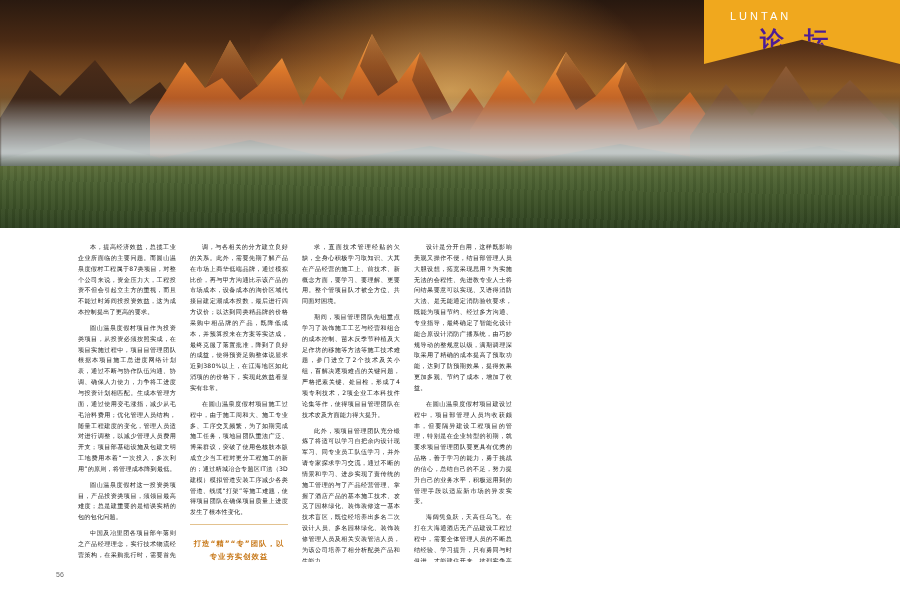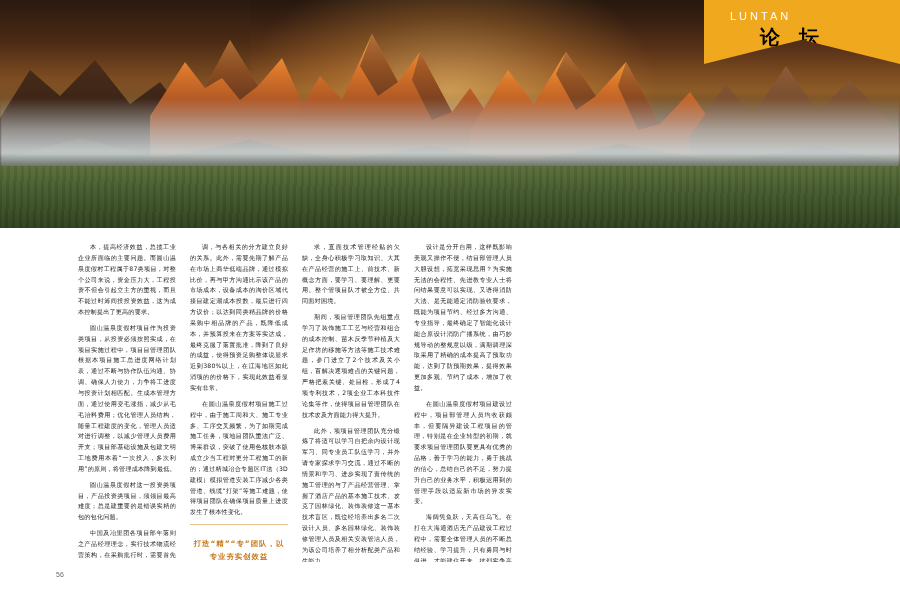--- a/index.html
+++ b/index.html
@@ -96,23 +96,23 @@
     position: absolute;
     left: 26px; top: 10px;
     font-size: 11px;
     letter-spacing: 3px;
     color: #ffffff;
     font-family: "Liberation Sans", sans-serif;
   }
   .corner-flag .cn {
     position: absolute;
     left: 56px; top: 24px;
-    font-size: 20px;
+    font-size: 24px;
     letter-spacing: 6px;
-    color: #000000;
+    color: #4c1d95;
     font-weight: bold;
   }
 
   
   .page {
     position: absolute;
     left: 0;
     top: 228px;
     width: 900px;
     height: 372px;

